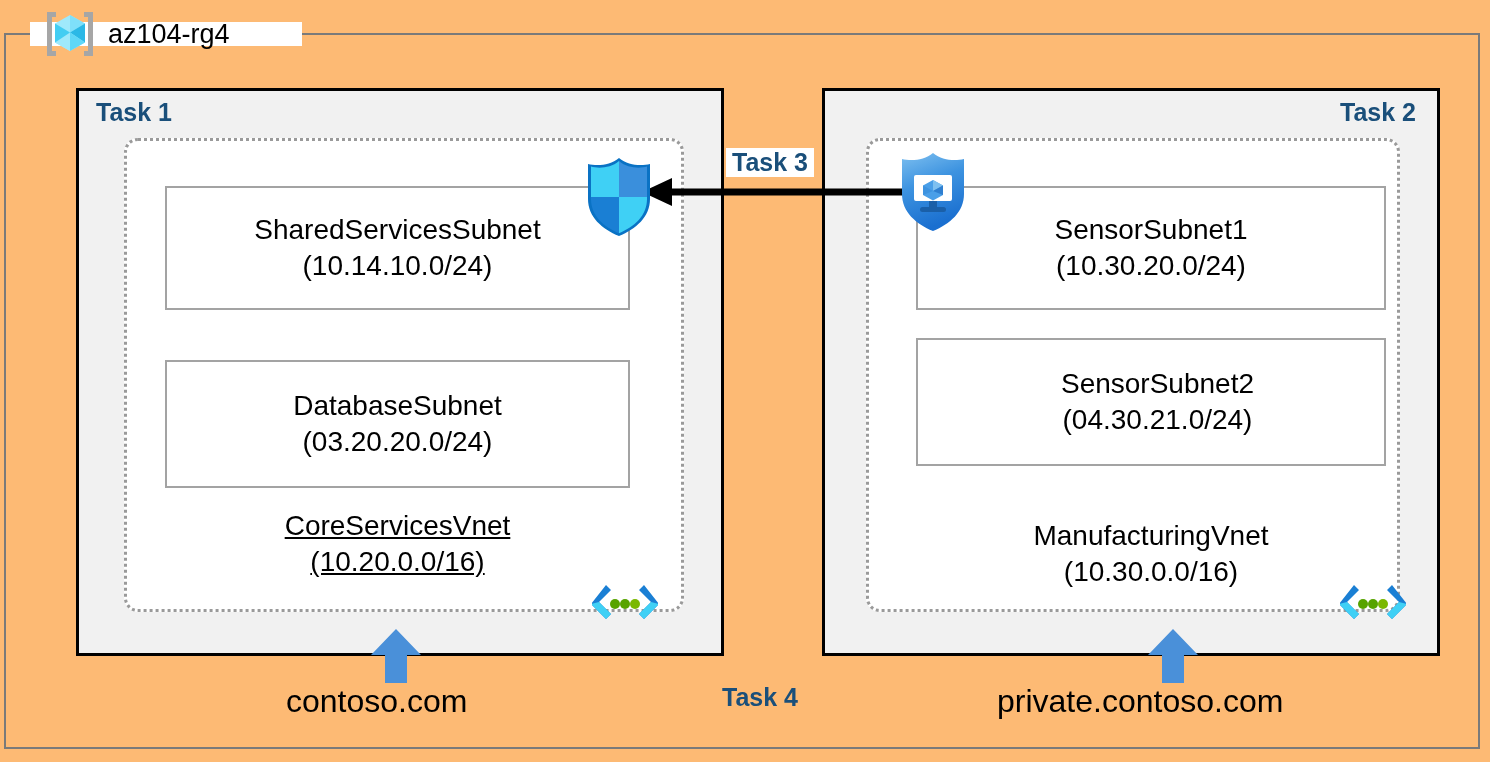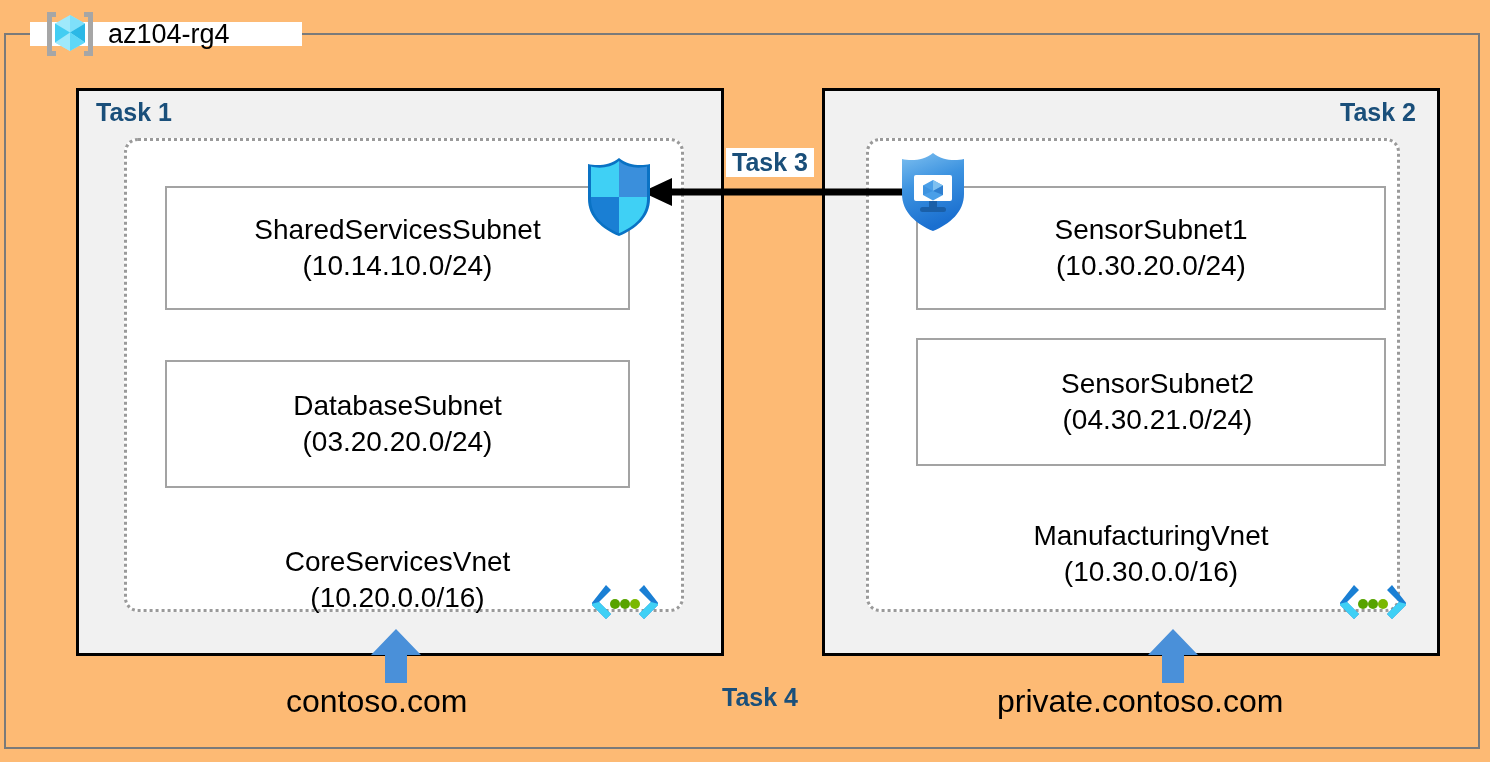--- a/index.html
+++ b/index.html
@@ -121,21 +121,21 @@
 
   
   .vnet-caption {
     position: absolute;
     text-align: center;
     font-size: 28px;
     color: #000000;
     line-height: 1.28;
     white-space: nowrap;
   }
-  #vnet1-caption { left: 165px; top: 544px; width: 465px; }
+  #vnet1-caption { left: 165px; top: 508px; width: 465px; text-decoration: underline; }
   #vnet2-caption { left: 916px; top: 518px; width: 470px; }
 
   
   .vnet-glyph {
     position: absolute;
     width: 66px;
     height: 46px;
   }
   #vnet1-glyph { left: 592px;  top: 583px; }
   #vnet2-glyph { left: 1340px; top: 583px; }

